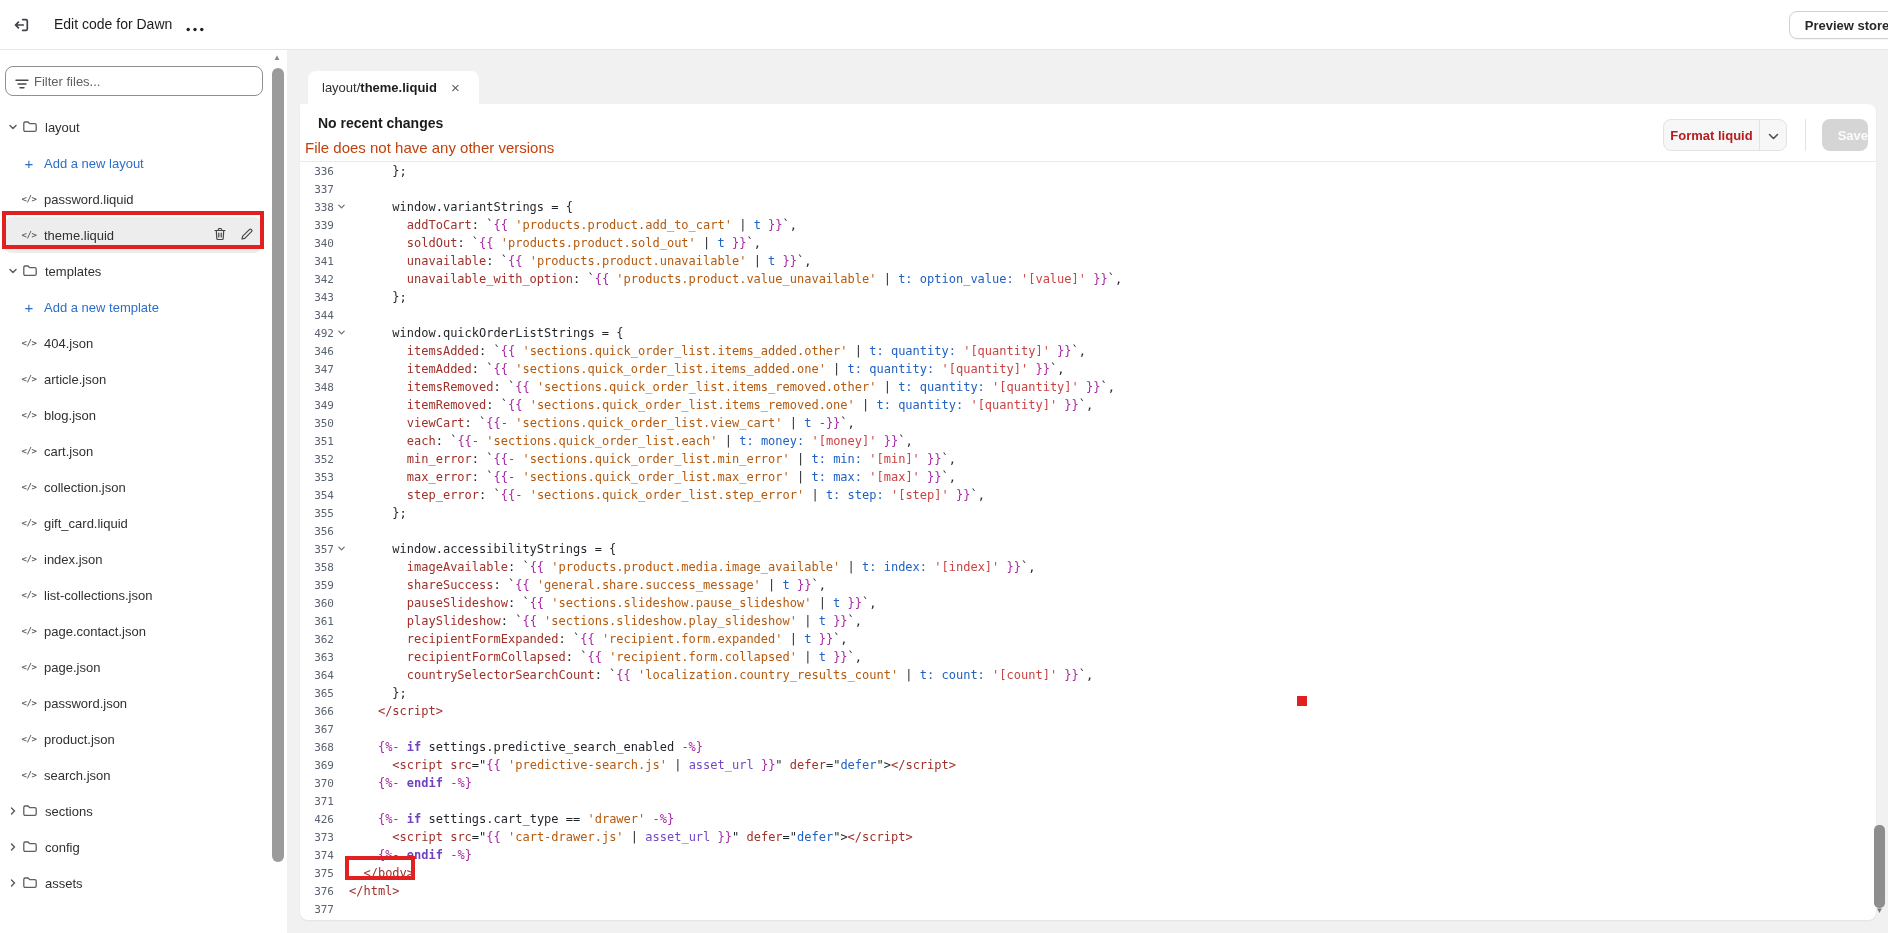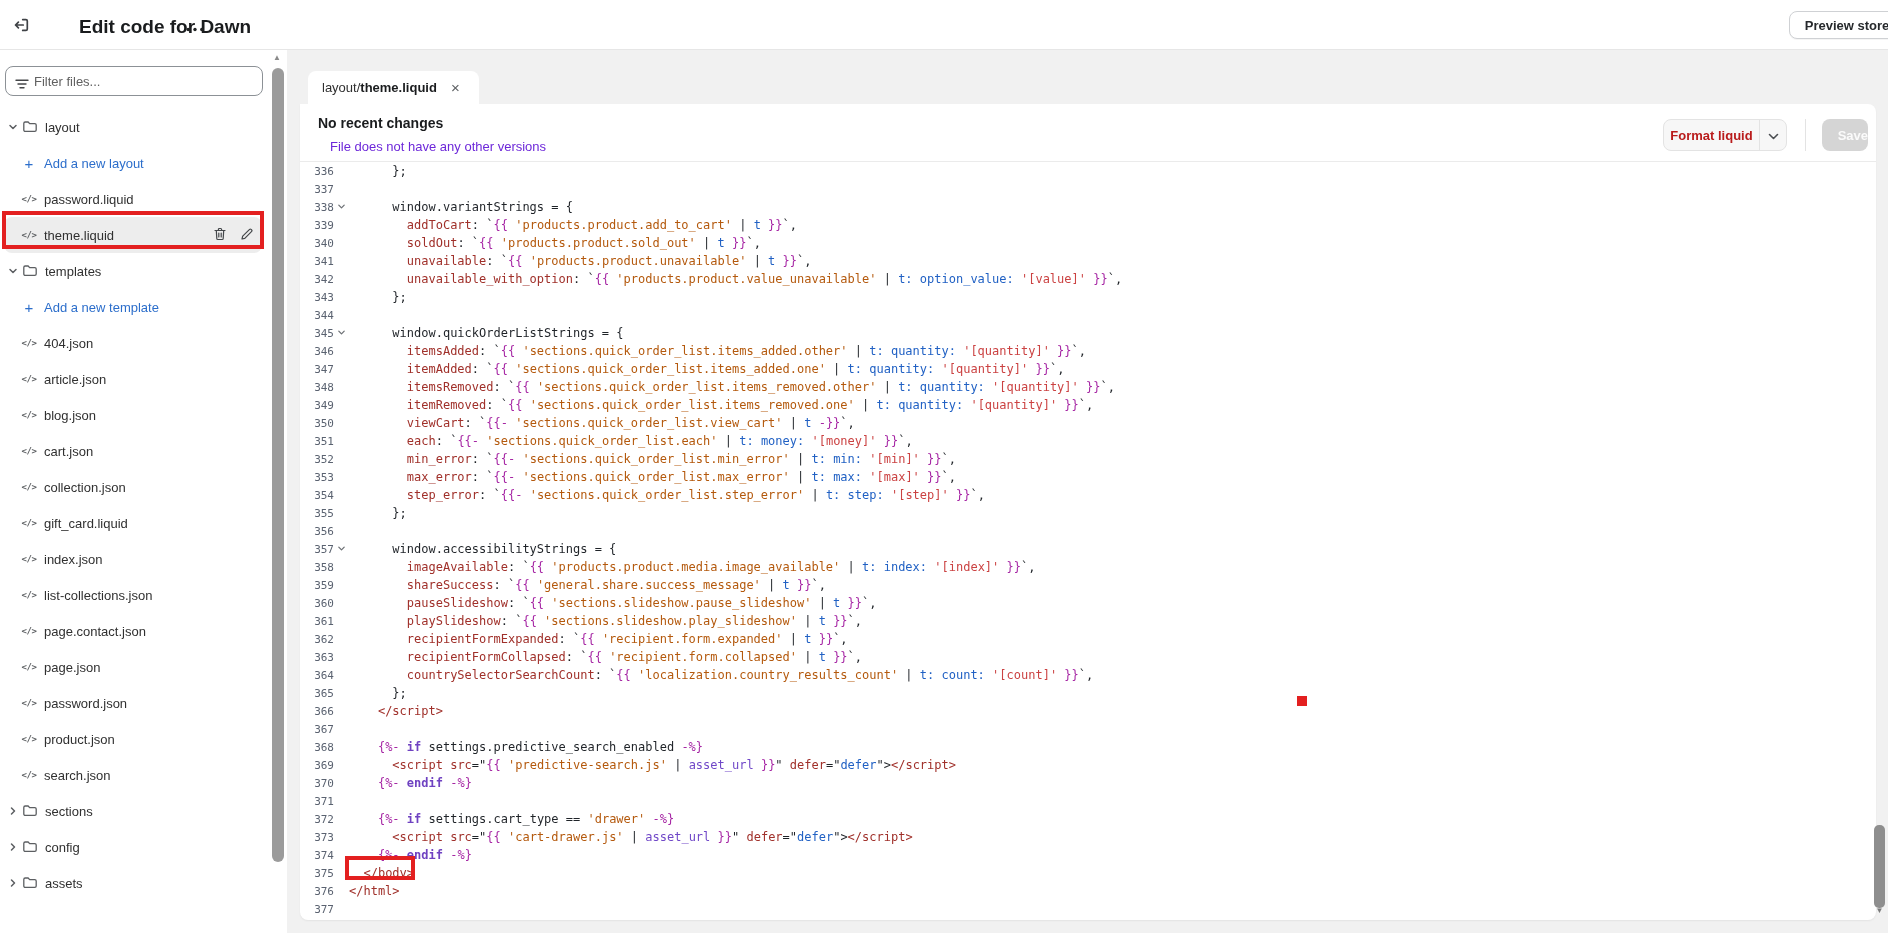--- a/index.html
+++ b/index.html
@@ -5,21 +5,21 @@
   * { margin:0; padding:0; box-sizing:border-box; }
   html,body { width:1888px; height:933px; }
   body { position:relative; overflow:hidden; background:#f1f1f1;
          font-family:"Liberation Sans", sans-serif; color:#202223; }
   button { border:none; background:none; font-family:inherit; cursor:pointer; }
 
   
   .topbar { position:absolute; left:0; top:0; width:1888px; height:50px;
             background:#fff; border-bottom:1px solid #e6e6e6; z-index:5; }
   .exit-btn { position:absolute; left:10px; top:15px; width:22px; height:22px; }
-  .tb-title { position:absolute; left:54px; top:16px; font-size:19px; font-weight:700; color:#1a1c1e;margin-left:25px; }
+  .tb-title { position:absolute; left:54px; top:16px; font-size:14px; font-weight:400; color:#1a1c1e; }
   .dots-btn { position:absolute; left:183px; top:20px; width:24px; height:12px; }
   .preview-btn { position:absolute; left:1789px; top:11px; width:116px; height:28px;
                  background:#fff; border:1px solid #cfd1d4; border-radius:8px;
                  font-size:13px; font-weight:600; color:#26292c;
                  box-shadow:0 1px 0 rgba(0,0,0,.04); text-align:center; }
 
   
   .sidebar { position:absolute; left:0; top:50px; width:287px; height:883px; background:#fff; z-index:2; }
   .filter-wrap { position:absolute; left:5px; top:16px; width:258px; height:30px;
                  border:1px solid #8c9196; border-radius:8px; background:#fff; }
@@ -52,21 +52,21 @@
          font-size:13px; z-index:4; }
   .tab .t1 { color:#303030; }
   .tab .t2 { font-weight:700; color:#1a1c1e; }
   .tab .tclose { margin-left:14px; font-size:15px; color:#5c5f62; line-height:1; }
 
   
   .card { position:absolute; left:300px; top:104px; width:1576px; height:816px; background:#fff;
           border-radius:8px; border-top-left-radius:0; box-shadow:0 1px 2px rgba(0,0,0,.06); z-index:3; }
   .ed-header { position:relative; height:58px; border-bottom:1px solid #ebebeb; }
   .ed-title { position:absolute; left:18px; top:11px; font-size:14px; font-weight:700; color:#1a1c1e; }
-  .ed-sub   { position:absolute; left:30px; top:35px; font-size:13px; color:#6d28d9; }
+  .ed-sub   { position:absolute; left:5px; top:35px; font-size:15px; color:#c2410c; }
   .fmt { position:absolute; left:1363px; top:15px; width:124px; height:32px;
          border:1px solid #e3e3e3; border-radius:8px; background:#f7f7f7; display:flex; overflow:hidden; }
   .fmt-main { width:95px; font-size:13px; font-weight:600; color:#b91c1c; cursor:default; }
   .fmt-chev { width:27px; border-left:1px solid #e3e3e3; display:flex; align-items:center; justify-content:center; }
   .hdr-div { position:absolute; left:1505px; top:15px; width:1px; height:32px; background:#e3e3e3; }
   .save-btn { position:absolute; left:1522px; top:15px; width:46px; height:32px; background:#d5d5d5;
               border-radius:8px; font-size:13px; font-weight:700; color:#fbfbfb; cursor:default;text-align:right; }
 
   
   .code { position:relative; }
@@ -324,21 +324,21 @@
       <div class="cl"><span class="ln">337</span><span class="fold"></span></div>
       <div class="cl"><span class="ln">338</span><span class="fold"><svg width="9" height="9" viewBox="0 0 10 10">
             <path d="M2 3.5 5 6.5 8 3.5" fill="none" stroke="#6d7175" stroke-width="1.4" stroke-linecap="round" stroke-linejoin="round"></path>
           </svg></span><span class="tk-d">      window.variantStrings = {</span></div>
       <div class="cl"><span class="ln">339</span><span class="fold"></span><span class="tk-d">        </span><span class="tk-k">addToCart</span><span class="tk-d">: `</span><span class="tk-p">{{</span><span class="tk-d"> </span><span class="tk-s">'products.product.add_to_cart'</span><span class="tk-d"> | </span><span class="tk-b">t</span><span class="tk-d"> </span><span class="tk-p">}}</span><span class="tk-d">`,</span></div>
       <div class="cl"><span class="ln">340</span><span class="fold"></span><span class="tk-d">        </span><span class="tk-k">soldOut</span><span class="tk-d">: `</span><span class="tk-p">{{</span><span class="tk-d"> </span><span class="tk-s">'products.product.sold_out'</span><span class="tk-d"> | </span><span class="tk-b">t</span><span class="tk-d"> </span><span class="tk-p">}}</span><span class="tk-d">`,</span></div>
       <div class="cl"><span class="ln">341</span><span class="fold"></span><span class="tk-d">        </span><span class="tk-k">unavailable</span><span class="tk-d">: `</span><span class="tk-p">{{</span><span class="tk-d"> </span><span class="tk-s">'products.product.unavailable'</span><span class="tk-d"> | </span><span class="tk-b">t</span><span class="tk-d"> </span><span class="tk-p">}}</span><span class="tk-d">`,</span></div>
       <div class="cl"><span class="ln">342</span><span class="fold"></span><span class="tk-d">        </span><span class="tk-k">unavailable_with_option</span><span class="tk-d">: `</span><span class="tk-p">{{</span><span class="tk-d"> </span><span class="tk-s">'products.product.value_unavailable'</span><span class="tk-d"> | </span><span class="tk-b">t:</span><span class="tk-d"> </span><span class="tk-b">option_value:</span><span class="tk-d"> </span><span class="tk-r">'[value]'</span><span class="tk-d"> </span><span class="tk-p">}}</span><span class="tk-d">`,</span></div>
       <div class="cl"><span class="ln">343</span><span class="fold"></span><span class="tk-d">      };</span></div>
       <div class="cl"><span class="ln">344</span><span class="fold"></span></div>
-      <div class="cl"><span class="ln">345</span><span class="fold"><svg width="9" height="9" viewBox="0 0 10 10">
+      <div class="cl"><span class="ln">492</span><span class="fold"><svg width="9" height="9" viewBox="0 0 10 10">
             <path d="M2 3.5 5 6.5 8 3.5" fill="none" stroke="#6d7175" stroke-width="1.4" stroke-linecap="round" stroke-linejoin="round"></path>
           </svg></span><span class="tk-d">      window.quickOrderListStrings = {</span></div>
       <div class="cl"><span class="ln">346</span><span class="fold"></span><span class="tk-d">        </span><span class="tk-k">itemsAdded</span><span class="tk-d">: `</span><span class="tk-p">{{</span><span class="tk-d"> </span><span class="tk-s">'sections.quick_order_list.items_added.other'</span><span class="tk-d"> | </span><span class="tk-b">t:</span><span class="tk-d"> </span><span class="tk-b">quantity:</span><span class="tk-d"> </span><span class="tk-r">'[quantity]'</span><span class="tk-d"> </span><span class="tk-p">}}</span><span class="tk-d">`,</span></div>
       <div class="cl"><span class="ln">347</span><span class="fold"></span><span class="tk-d">        </span><span class="tk-k">itemAdded</span><span class="tk-d">: `</span><span class="tk-p">{{</span><span class="tk-d"> </span><span class="tk-s">'sections.quick_order_list.items_added.one'</span><span class="tk-d"> | </span><span class="tk-b">t:</span><span class="tk-d"> </span><span class="tk-b">quantity:</span><span class="tk-d"> </span><span class="tk-r">'[quantity]'</span><span class="tk-d"> </span><span class="tk-p">}}</span><span class="tk-d">`,</span></div>
       <div class="cl"><span class="ln">348</span><span class="fold"></span><span class="tk-d">        </span><span class="tk-k">itemsRemoved</span><span class="tk-d">: `</span><span class="tk-p">{{</span><span class="tk-d"> </span><span class="tk-s">'sections.quick_order_list.items_removed.other'</span><span class="tk-d"> | </span><span class="tk-b">t:</span><span class="tk-d"> </span><span class="tk-b">quantity:</span><span class="tk-d"> </span><span class="tk-r">'[quantity]'</span><span class="tk-d"> </span><span class="tk-p">}}</span><span class="tk-d">`,</span></div>
       <div class="cl"><span class="ln">349</span><span class="fold"></span><span class="tk-d">        </span><span class="tk-k">itemRemoved</span><span class="tk-d">: `</span><span class="tk-p">{{</span><span class="tk-d"> </span><span class="tk-s">'sections.quick_order_list.items_removed.one'</span><span class="tk-d"> | </span><span class="tk-b">t:</span><span class="tk-d"> </span><span class="tk-b">quantity:</span><span class="tk-d"> </span><span class="tk-r">'[quantity]'</span><span class="tk-d"> </span><span class="tk-p">}}</span><span class="tk-d">`,</span></div>
       <div class="cl"><span class="ln">350</span><span class="fold"></span><span class="tk-d">        </span><span class="tk-k">viewCart</span><span class="tk-d">: `</span><span class="tk-p">{{-</span><span class="tk-d"> </span><span class="tk-s">'sections.quick_order_list.view_cart'</span><span class="tk-d"> | </span><span class="tk-b">t</span><span class="tk-d"> </span><span class="tk-p">-}}</span><span class="tk-d">`,</span></div>
       <div class="cl"><span class="ln">351</span><span class="fold"></span><span class="tk-d">        </span><span class="tk-k">each</span><span class="tk-d">: `</span><span class="tk-p">{{-</span><span class="tk-d"> </span><span class="tk-s">'sections.quick_order_list.each'</span><span class="tk-d"> | </span><span class="tk-b">t:</span><span class="tk-d"> </span><span class="tk-b">money:</span><span class="tk-d"> </span><span class="tk-r">'[money]'</span><span class="tk-d"> </span><span class="tk-p">}}</span><span class="tk-d">`,</span></div>
       <div class="cl"><span class="ln">352</span><span class="fold"></span><span class="tk-d">        </span><span class="tk-k">min_error</span><span class="tk-d">: `</span><span class="tk-p">{{-</span><span class="tk-d"> </span><span class="tk-s">'sections.quick_order_list.min_error'</span><span class="tk-d"> | </span><span class="tk-b">t:</span><span class="tk-d"> </span><span class="tk-b">min:</span><span class="tk-d"> </span><span class="tk-r">'[min]'</span><span class="tk-d"> </span><span class="tk-p">}}</span><span class="tk-d">`,</span></div>
       <div class="cl"><span class="ln">353</span><span class="fold"></span><span class="tk-d">        </span><span class="tk-k">max_error</span><span class="tk-d">: `</span><span class="tk-p">{{-</span><span class="tk-d"> </span><span class="tk-s">'sections.quick_order_list.max_error'</span><span class="tk-d"> | </span><span class="tk-b">t:</span><span class="tk-d"> </span><span class="tk-b">max:</span><span class="tk-d"> </span><span class="tk-r">'[max]'</span><span class="tk-d"> </span><span class="tk-p">}}</span><span class="tk-d">`,</span></div>
@@ -355,21 +355,21 @@
       <div class="cl"><span class="ln">362</span><span class="fold"></span><span class="tk-d">        </span><span class="tk-k">recipientFormExpanded</span><span class="tk-d">: `</span><span class="tk-p">{{</span><span class="tk-d"> </span><span class="tk-s">'recipient.form.expanded'</span><span class="tk-d"> | </span><span class="tk-b">t</span><span class="tk-d"> </span><span class="tk-p">}}</span><span class="tk-d">`,</span></div>
       <div class="cl"><span class="ln">363</span><span class="fold"></span><span class="tk-d">        </span><span class="tk-k">recipientFormCollapsed</span><span class="tk-d">: `</span><span class="tk-p">{{</span><span class="tk-d"> </span><span class="tk-s">'recipient.form.collapsed'</span><span class="tk-d"> | </span><span class="tk-b">t</span><span class="tk-d"> </span><span class="tk-p">}}</span><span class="tk-d">`,</span></div>
       <div class="cl"><span class="ln">364</span><span class="fold"></span><span class="tk-d">        </span><span class="tk-k">countrySelectorSearchCount</span><span class="tk-d">: `</span><span class="tk-p">{{</span><span class="tk-d"> </span><span class="tk-s">'localization.country_results_count'</span><span class="tk-d"> | </span><span class="tk-b">t:</span><span class="tk-d"> </span><span class="tk-b">count:</span><span class="tk-d"> </span><span class="tk-r">'[count]'</span><span class="tk-d"> </span><span class="tk-p">}}</span><span class="tk-d">`,</span></div>
       <div class="cl"><span class="ln">365</span><span class="fold"></span><span class="tk-d">      };</span></div>
       <div class="cl"><span class="ln">366</span><span class="fold"></span><span class="tk-d">    </span><span class="tk-t">&lt;/script&gt;</span></div>
       <div class="cl"><span class="ln">367</span><span class="fold"></span></div>
       <div class="cl"><span class="ln">368</span><span class="fold"></span><span class="tk-d">    </span><span class="tk-p">{%-</span><span class="tk-d"> </span><span class="tk-kw">if</span><span class="tk-d"> settings.predictive_search_enabled </span><span class="tk-p">-%}</span></div>
       <div class="cl"><span class="ln">369</span><span class="fold"></span><span class="tk-d">      </span><span class="tk-t">&lt;script</span><span class="tk-d"> </span><span class="tk-k">src</span><span class="tk-d">="</span><span class="tk-p">{{</span><span class="tk-d"> </span><span class="tk-s">'predictive-search.js'</span><span class="tk-d"> | </span><span class="tk-v">asset_url</span><span class="tk-d"> </span><span class="tk-p">}}</span><span class="tk-d">" </span><span class="tk-k">defer</span><span class="tk-d">="</span><span class="tk-b">defer</span><span class="tk-d">"&gt;</span><span class="tk-t">&lt;/script&gt;</span></div>
       <div class="cl"><span class="ln">370</span><span class="fold"></span><span class="tk-d">    </span><span class="tk-p">{%-</span><span class="tk-d"> </span><span class="tk-kw">endif</span><span class="tk-d"> </span><span class="tk-p">-%}</span></div>
       <div class="cl"><span class="ln">371</span><span class="fold"></span></div>
-      <div class="cl"><span class="ln">372</span><span class="fold"></span><span class="tk-d">    </span><span class="tk-p">{%-</span><span class="tk-d"> </span><span class="tk-kw">if</span><span class="tk-d"> settings.cart_type == </span><span class="tk-s">'drawer'</span><span class="tk-d"> </span><span class="tk-p">-%}</span></div>
+      <div class="cl"><span class="ln">426</span><span class="fold"></span><span class="tk-d">    </span><span class="tk-p">{%-</span><span class="tk-d"> </span><span class="tk-kw">if</span><span class="tk-d"> settings.cart_type == </span><span class="tk-s">'drawer'</span><span class="tk-d"> </span><span class="tk-p">-%}</span></div>
       <div class="cl"><span class="ln">373</span><span class="fold"></span><span class="tk-d">      </span><span class="tk-t">&lt;script</span><span class="tk-d"> </span><span class="tk-k">src</span><span class="tk-d">="</span><span class="tk-p">{{</span><span class="tk-d"> </span><span class="tk-s">'cart-drawer.js'</span><span class="tk-d"> | </span><span class="tk-v">asset_url</span><span class="tk-d"> </span><span class="tk-p">}}</span><span class="tk-d">" </span><span class="tk-k">defer</span><span class="tk-d">="</span><span class="tk-b">defer</span><span class="tk-d">"&gt;</span><span class="tk-t">&lt;/script&gt;</span></div>
       <div class="cl"><span class="ln">374</span><span class="fold"></span><span class="tk-d">    </span><span class="tk-p">{%-</span><span class="tk-d"> </span><span class="tk-kw">endif</span><span class="tk-d"> </span><span class="tk-p">-%}</span></div>
       <div class="cl"><span class="ln">375</span><span class="fold"></span><span class="tk-d">  </span><span class="tk-t">&lt;/body&gt;</span></div>
       <div class="cl"><span class="ln">376</span><span class="fold"></span><span class="tk-t">&lt;/html&gt;</span></div>
       <div class="cl"><span class="ln">377</span><span class="fold"></span></div>
     </div>
 </div>
 <div class="ed-thumb"></div>
 <div class="ed-down">▼</div>
 

